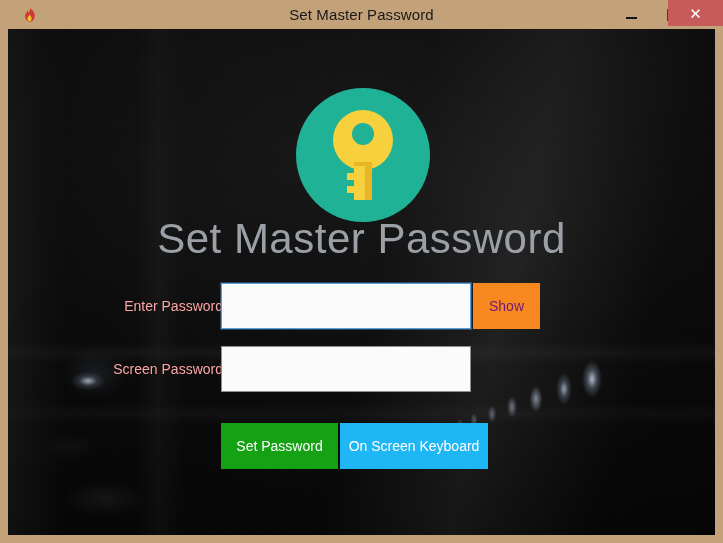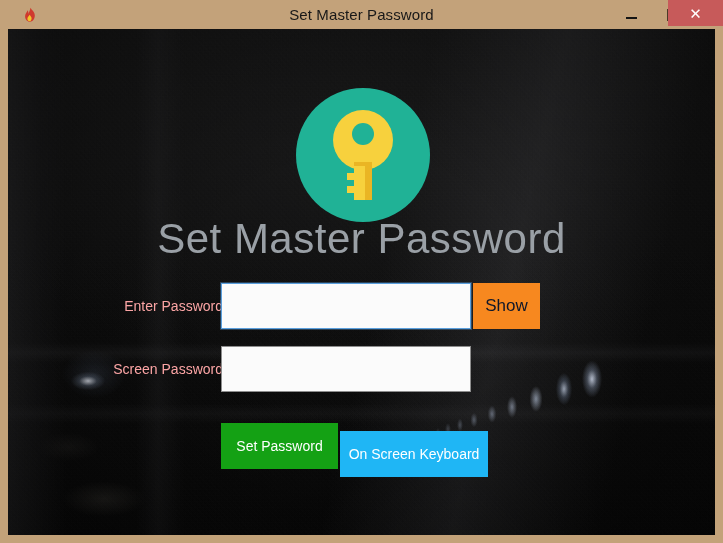--- a/index.html
+++ b/index.html
@@ -224,23 +224,23 @@
     box-shadow: 0 0 0 1px rgba(90,159,221,0.35);
   }
   #show-button {
     position: absolute;
     left: 465px;   
     top: 0;
     width: 67px;
     height: 46px;
     background: #f7881f;
     border: none;
-    color: #0f172a;
-    font-family: "Liberation Sans", sans-serif;
-    font-size: 17px;
+    color: #701a75;
+    font-family: "Liberation Sans", sans-serif;
+    font-size: 14px;
     cursor: pointer;
     display: flex;
     align-items: center;
     justify-content: center;
   }
 
   #button-row {
     position: absolute;
     left: 0;
     top: 394px;   
@@ -272,21 +272,20 @@
     height: 46px;
     background: #1fb6f5;
     border: none;
     color: #ffffff;
     font-family: "Liberation Sans", sans-serif;
     font-size: 14px;
     cursor: pointer;
     display: flex;
     align-items: center;
     justify-content: center;
-    margin-top: 8px;
   }
 </style>
 </head>
 <body>
 
 <div id="app-window">
 
   <div id="title-bar">
 
     <span id="app-icon">

